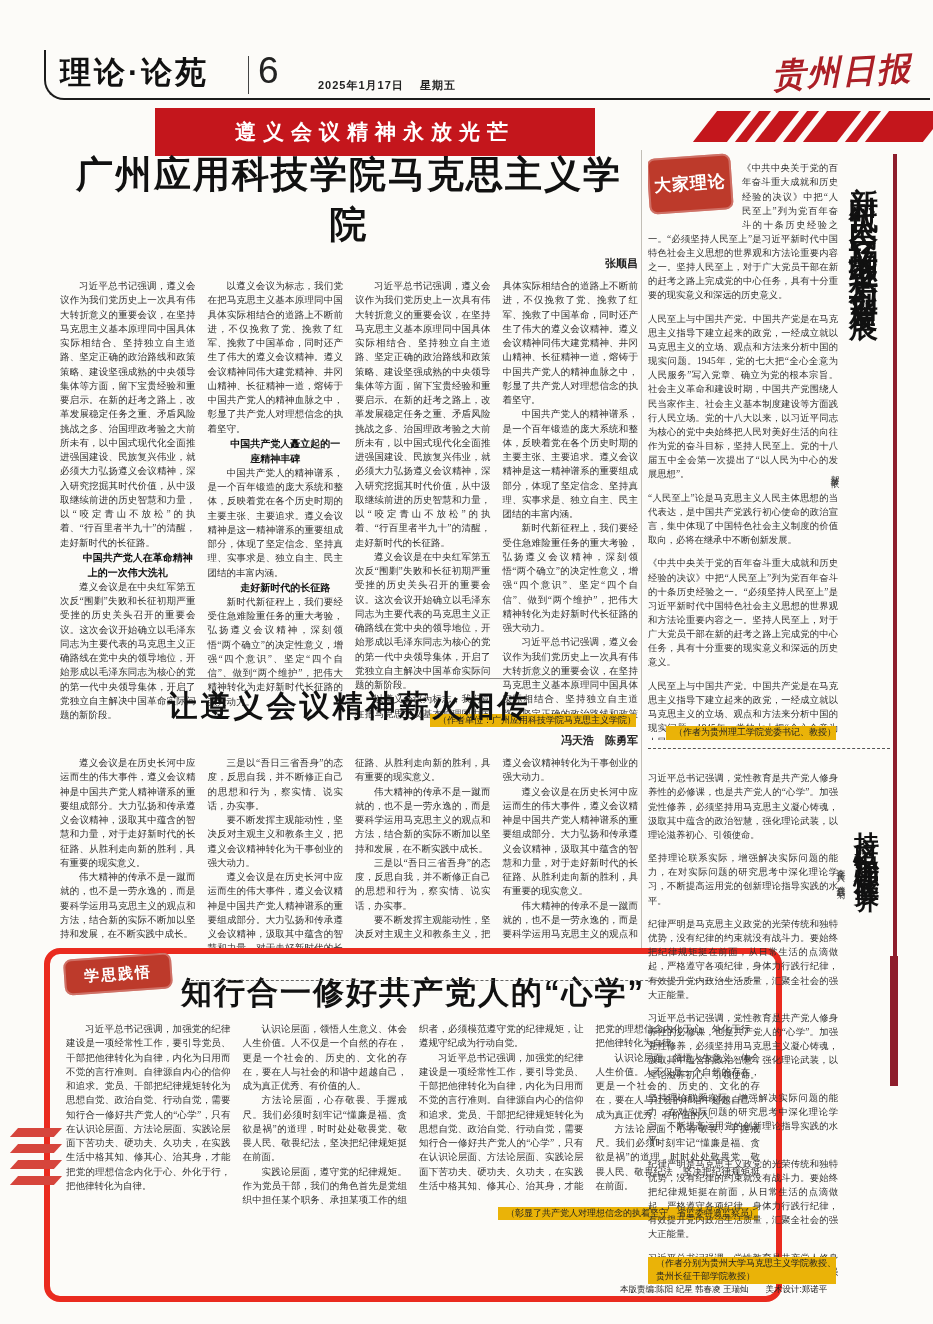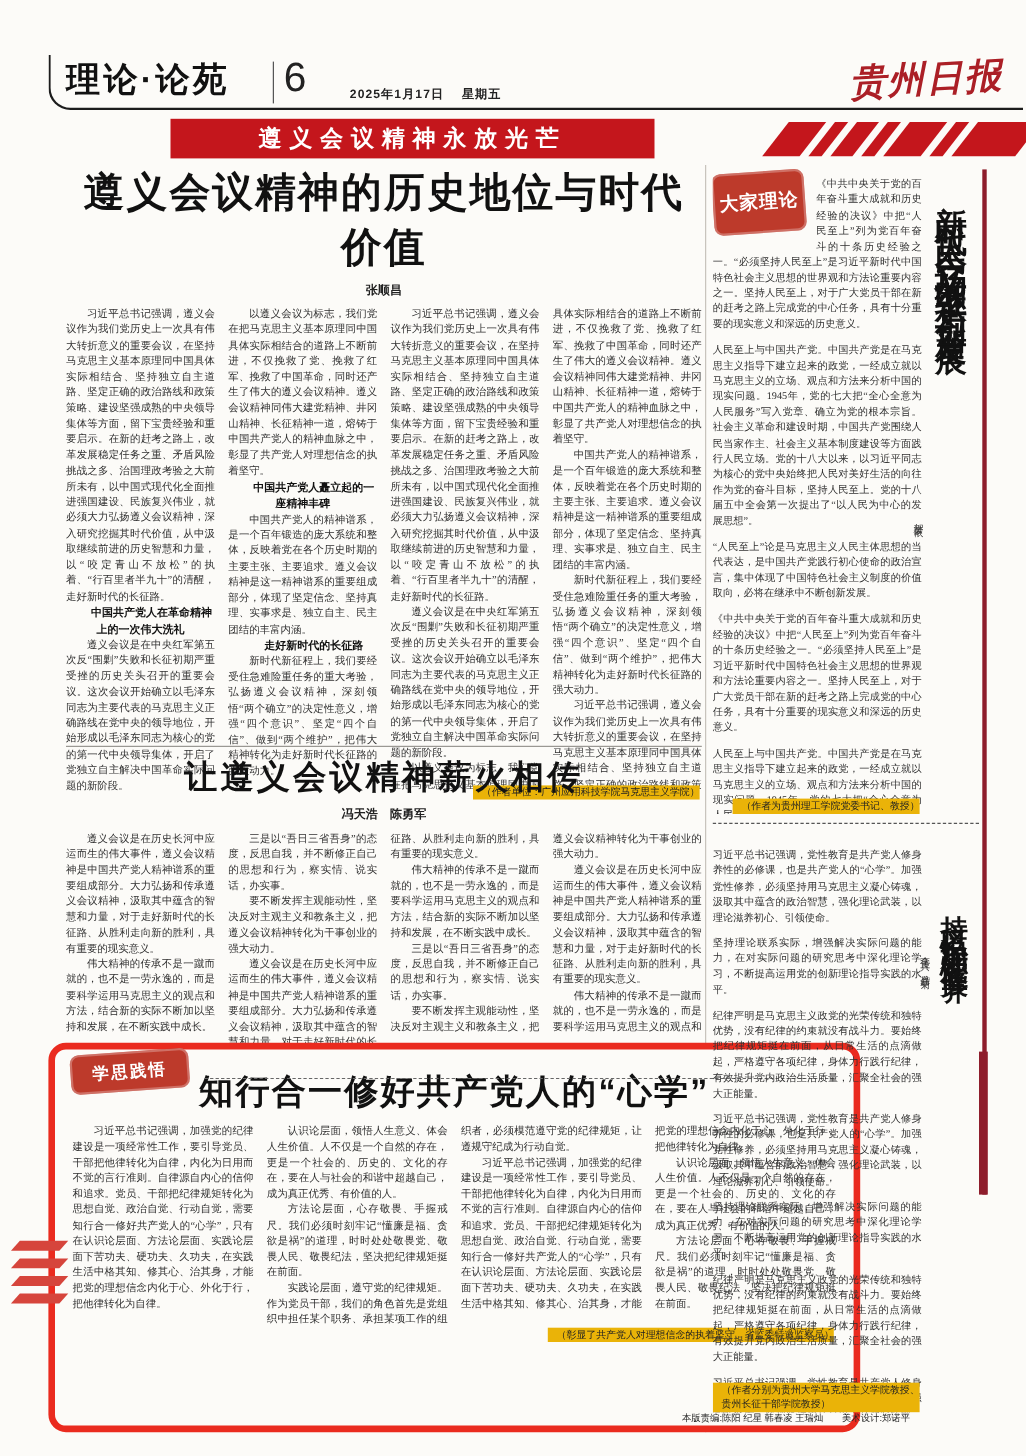--- a/index.html
+++ b/index.html
@@ -11,37 +11,37 @@
   .section-title{position:absolute;left:60px;top:52px;font-size:31px;font-weight:700;letter-spacing:3px;
         font-family:Liberation Sans, sans-serif;color:#111;}
   .mast-divider{position:absolute;left:248px;top:56px;width:1px;height:38px;background:#444;}
   .page-number{position:absolute;left:258px;top:50px;font-size:37px;font-weight:400;
         font-family:"Liberation Sans",sans-serif;color:#222;}
   .mast-date{position:absolute;left:318px;top:78px;font-size:11px;font-weight:700;color:#222;
         font-family:"Liberation Sans",sans-serif;letter-spacing:1px;}
   .paper-logo{position:absolute;left:772px;top:50px;font-size:33px;font-weight:900;font-style:italic;
         color:#ab1f26;transform:rotate(-3deg);font-family:"DejaVu Serif",serif;letter-spacing:2px;}
   
-  .banner{position:absolute;left:155px;top:108px;width:440px;height:36px;background:#c4161c;
+  .banner{position:absolute;left:155px;top:108px;width:440px;height:48px;background:#c4161c;
         display:flex;align-items:center;justify-content:center;}
   .banner span{color:#fff;font-size:21px;font-weight:900;letter-spacing:7px;
         font-family:"Liberation Sans",sans-serif;}
   .stripes{position:absolute;display:flex;gap:8px;}
   .stripes-banner{left:705px;top:111px;}
   .stripe{height:31px;background:#c4161c;transform:skewX(-38deg);}
   .s1{width:34px}.s2{width:12px}.s3{width:20px}.s4{width:12px}.s5{width:34px}.s6{width:12px}.s7{width:58px}
   
   .vline-main{position:absolute;left:641px;top:150px;width:1px;height:1152px;background:#c2beb6;}
   .hline-mid{position:absolute;left:60px;top:678px;width:578px;height:1px;background:#8f8d88;}
   .dark-rule{position:absolute;left:893px;top:154px;width:4px;height:932px;background:#8e1d2c;}
   .dark-rule2{position:absolute;left:890px;top:956px;width:8px;height:130px;background:#8e1d2c;}
   .dash-right{position:absolute;left:648px;top:748px;width:242px;border-top:1px dashed #555;}
   
   .headline{font-family:"Liberation Sans",sans-serif;font-weight:900;text-align:center;color:#111;}
-  .byline{text-align:center;font-size:11px;font-weight:700;color:#222;margin-top:6px;}
+  .byline{text-align:right;font-size:11px;font-weight:700;color:#222;margin-top:6px;}
   .body-cols{column-count:4;column-gap:12px;column-fill:auto;text-align:justify;overflow:hidden;
         font-size:9.5px;line-height:1.5;color:#303030;position:relative;margin-top:8px;}
   .body-cols p,.body-flow p{margin:0;text-indent:2em;}
   .sub{font-size:10px;font-weight:900;text-align:center;margin:6px 0;color:#111;
         font-family:"Liberation Sans",sans-serif;text-indent:0;}
   .endnote{position:absolute;right:2px;bottom:0;background:#eab308;padding-left:8px;font-size:9px;color:#222;}
   
   .art-main{position:absolute;left:60px;top:150px;width:578px;}
   .art-main .headline{font-size:37px;letter-spacing:2px;}
   .art-main .body-cols{height:448px;}
@@ -107,21 +107,21 @@
     <div class="stripe s7"></div>
   </div>
 
   <div class="vline-main"></div>
   <div class="hline-mid"></div>
   <div class="dark-rule"></div>
   <div class="dark-rule2"></div>
   <div class="dash-right"></div>
 
   <div class="art-main">
-    <div class="headline">遵义会议精神的历史地位与时代价值</div>
+    <div class="headline">广州应用科技学院马克思主义学院</div>
     <div class="byline">张顺昌</div>
     <div class="body-cols">
       <p>习近平总书记强调，遵义会议作为我们党历史上一次具有伟大转折意义的重要会议，在坚持马克思主义基本原理同中国具体实际相结合、坚持独立自主道路、坚定正确的政治路线和政策策略、建设坚强成熟的中央领导集体等方面，留下宝贵经验和重要启示。在新的赶考之路上，改革发展稳定任务之重、矛盾风险挑战之多、治国理政考验之大前所未有，以中国式现代化全面推进强国建设、民族复兴伟业，就必须大力弘扬遵义会议精神，深入研究挖掘其时代价值，从中汲取继续前进的历史智慧和力量，以“咬定青山不放松”的执着、“行百里者半九十”的清醒，走好新时代的长征路。</p>
       <p class="sub">中国共产党人在革命精神上的一次伟大洗礼</p>
       <p>遵义会议是在中央红军第五次反“围剿”失败和长征初期严重受挫的历史关头召开的重要会议。这次会议开始确立以毛泽东同志为主要代表的马克思主义正确路线在党中央的领导地位，开始形成以毛泽东同志为核心的党的第一代中央领导集体，开启了党独立自主解决中国革命实际问题的新阶段。</p>
       <p>以遵义会议为标志，我们党在把马克思主义基本原理同中国具体实际相结合的道路上不断前进，不仅挽救了党、挽救了红军、挽救了中国革命，同时还产生了伟大的遵义会议精神。遵义会议精神同伟大建党精神、井冈山精神、长征精神一道，熔铸于中国共产党人的精神血脉之中，彰显了共产党人对理想信念的执着坚守。</p>
       <p class="sub">中国共产党人矗立起的一座精神丰碑</p>
       <p>中国共产党人的精神谱系，是一个百年锻造的庞大系统和整体，反映着党在各个历史时期的主要主张、主要追求。遵义会议精神是这一精神谱系的重要组成部分，体现了坚定信念、坚持真理、实事求是、独立自主、民主团结的丰富内涵。</p>
       <p class="sub">走好新时代的长征路</p>
       <p>新时代新征程上，我们要经受住急难险重任务的重大考验，弘扬遵义会议精神，深刻领悟“两个确立”的决定性意义，增强“四个意识”、坚定“四个自信”、做到“两个维护”，把伟大精神转化为走好新时代长征路的强大动力。</p>

